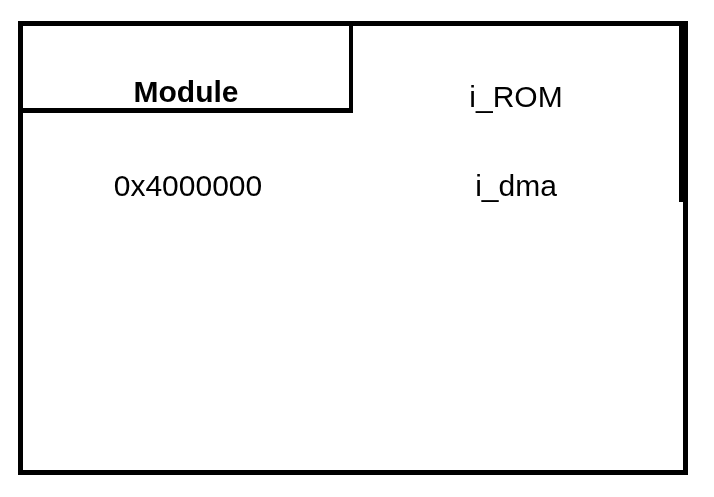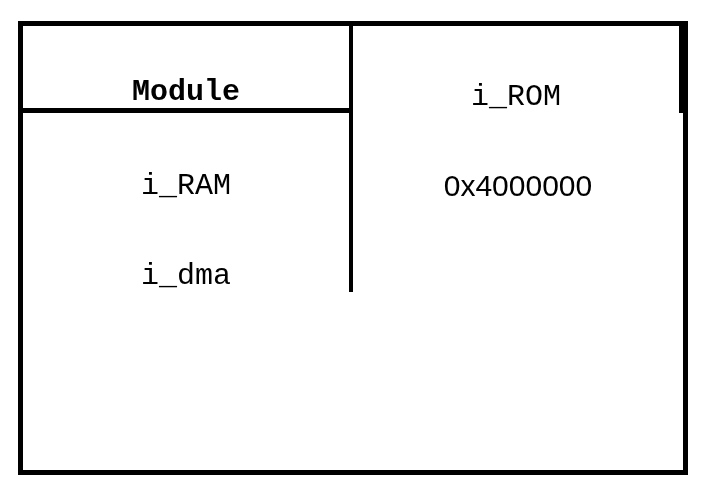--- a/index.html
+++ b/index.html
@@ -33,33 +33,31 @@
     align-items: flex-end;
     justify-content: center;
     font-size: 30px;
     line-height: 1;
     padding-bottom: 1px;
     overflow: visible;
     white-space: nowrap;
   }
   .col-left {
     border-right: 4px solid #000000;
-    font-family: Liberation Mono, monospace;
   }
   .header {
     font-weight: bold;
     border-bottom: 5px solid #000000;
   }
 </style>
 </head>
 <body>
 
 <div class="memtable">
   <div class="cell header col-left">Module</div>
 
   <div class="cell col-left">i_ROM</div>
 
-  <div class="cell col-left">i_RAM</div>
   <div class="cell">0x4000000</div>
 
 
   <div class="cell col-left">i_dma</div>
 </div>
 
 </body></html>

